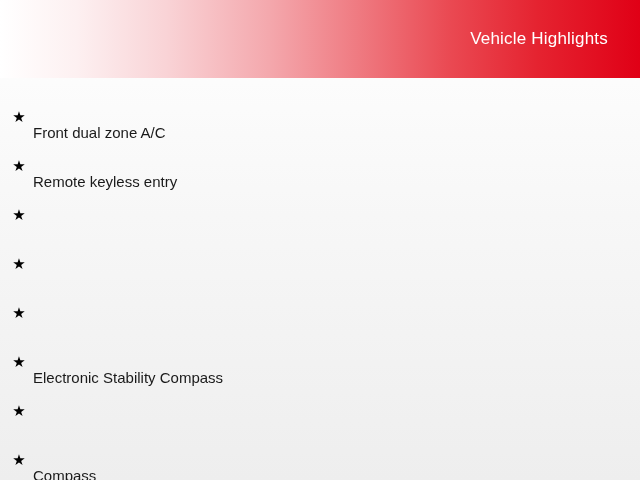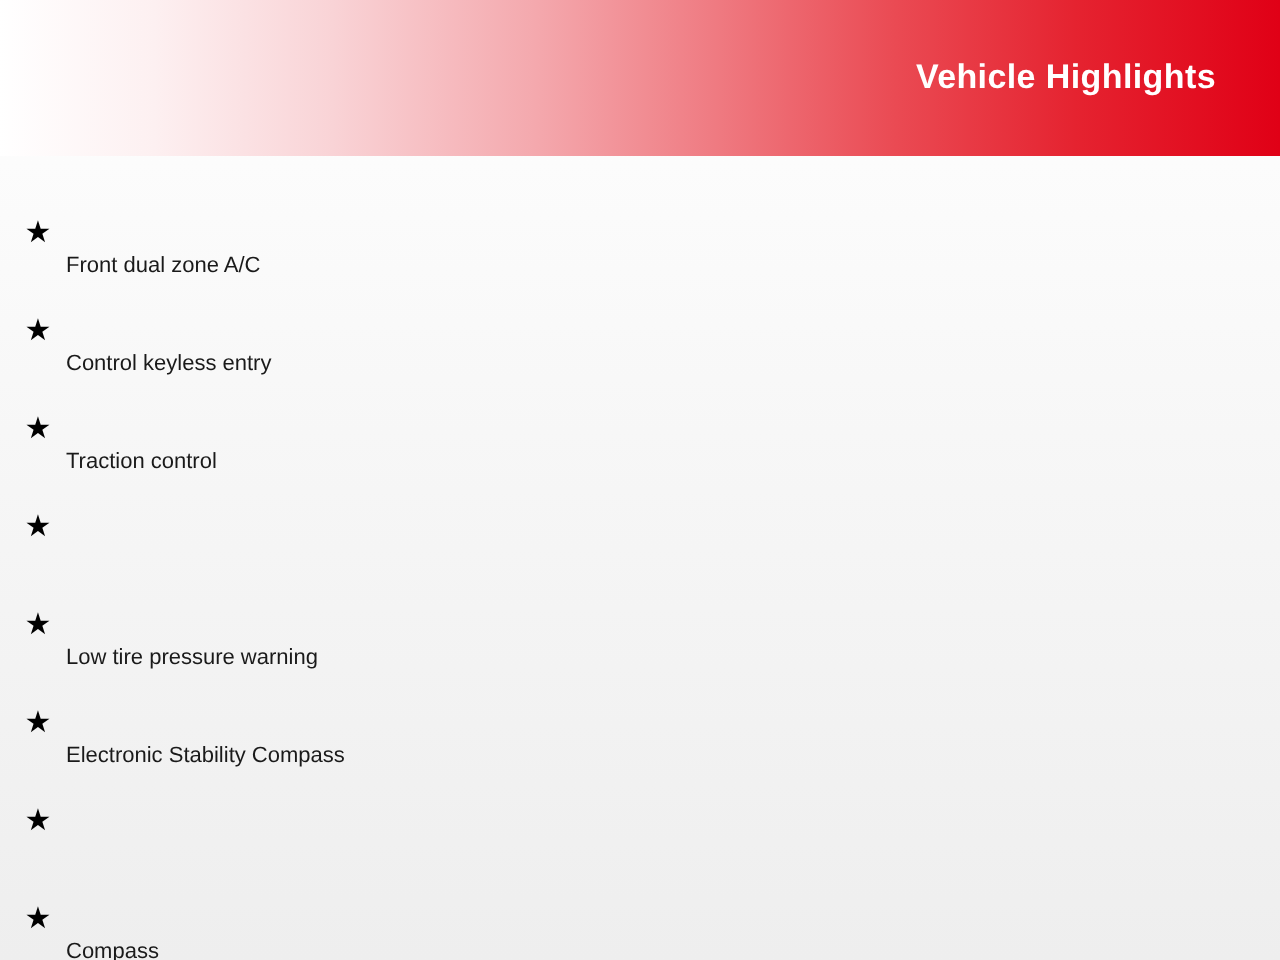--- a/index.html
+++ b/index.html
@@ -32,21 +32,21 @@
         #ea4a53 70%,
         #e52330 84%,
         #e00016 100%);
   }
   .header-title {
     position: absolute;
     right: 32px;
     top: 29px;
     color: #ffffff;
     font-size: 17px;
-    font-weight: bold;
+    font-weight: normal;
     letter-spacing: 0.2px;
     white-space: nowrap;
   }
   .list {
     position: absolute;
     left: 0;
     top: 78px;
     right: 0;
     bottom: 0;
     padding: 14px 0 0 0;
@@ -61,21 +61,21 @@
   }
   .bullet-star {
     width: 22px;
     flex: 0 0 22px;
     text-align: center;
     font-size: 15px;
     color: #000000;
     line-height: 1;
   }
   .item-label {
-    font-size: 11px;
+    font-size: 15px;
     color: #1a1a1a;
     padding-left: 3px;
     margin-top: 32px;
   }
 </style>
 </head>
 <body>
 
 <div class="page">
 
@@ -83,32 +83,30 @@
     <div class="header-title">Vehicle Highlights</div>
   </div>
 
   <ul class="list">
     <li class="list-item">
       <span class="bullet-star">★</span>
       <span class="item-label">Front dual zone A/C</span>
     </li>
     <li class="list-item">
       <span class="bullet-star">★</span>
-      <span class="item-label">Control keyless entry</span>
-    </li>
-    <li class="list-item">
-      <span class="bullet-star">★</span>
-      <span class="item-label">Traction control</span>
+      <span class="item-label">Remote keyless entry</span>
     </li>
     <li class="list-item">
       <span class="bullet-star">★</span>
     </li>
     <li class="list-item">
       <span class="bullet-star">★</span>
-      <span class="item-label">Low tire pressure warning</span>
+    </li>
+    <li class="list-item">
+      <span class="bullet-star">★</span>
     </li>
     <li class="list-item">
       <span class="bullet-star">★</span>
       <span class="item-label">Electronic Stability Compass</span>
     </li>
     <li class="list-item">
       <span class="bullet-star">★</span>
     </li>
     <li class="list-item">
       <span class="bullet-star">★</span>

